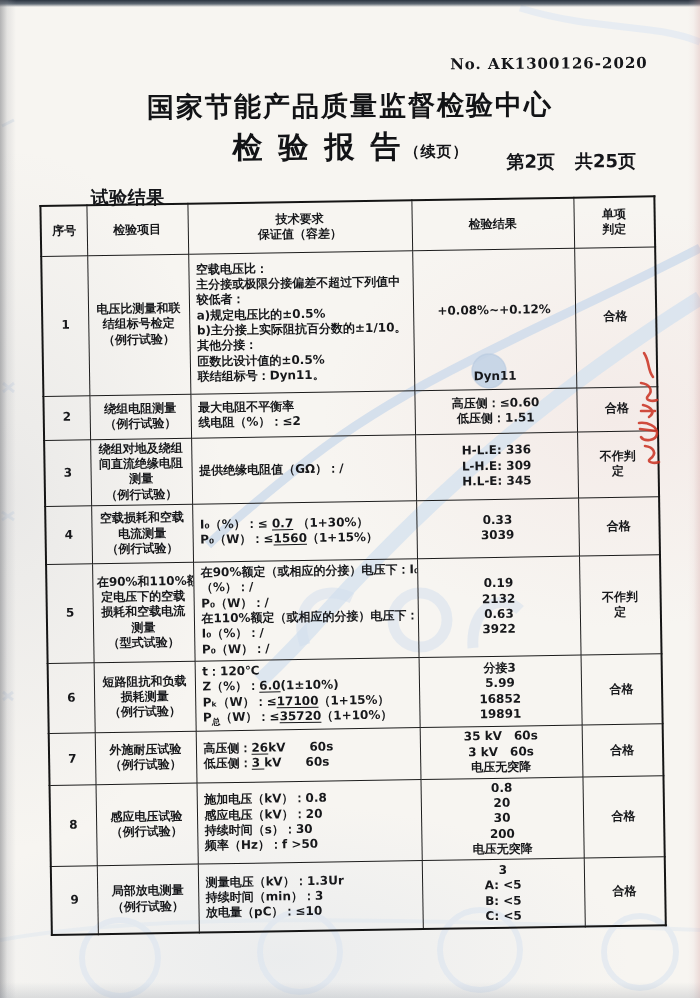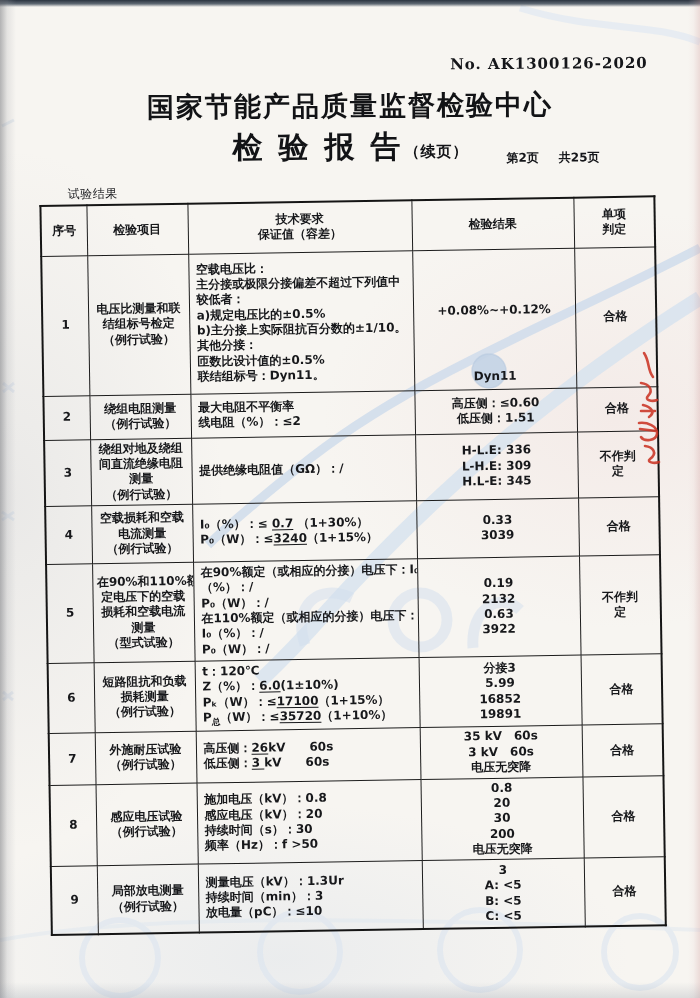--- a/index.html
+++ b/index.html
@@ -22,23 +22,23 @@
   .head-wrap{position:absolute;top:0;left:0;width:700px;height:205px;transform:rotate(-0.4deg);}
   .report-no{position:absolute;top:56px;left:0;width:648px;text-align:right;
              font-family:"DejaVu Serif","Liberation Serif",serif;font-weight:bold;font-size:15px;
              letter-spacing:1px;color:#15161a;}
   .org-title{position:absolute;top:88px;left:0;width:700px;text-align:center;
              font-family:"DejaVu Serif","Liberation Serif",serif;font-weight:bold;font-size:27px;
              letter-spacing:2px;color:#121316;}
   .report-title-row{position:absolute;top:127px;left:0;width:700px;text-align:center;color:#121316;}
   .report-title-main{font-family:"DejaVu Serif","Liberation Serif",serif;font-weight:bold;font-size:30px;letter-spacing:16px;}
   .report-title-suffix{font-size:15px;font-weight:bold;letter-spacing:1px;margin-left:-12px;}
-  .page-info{position:absolute;top:151px;left:506px;font-size:12px;font-weight:bold;color:#15161a;}
+  .page-info{position:absolute;top:151px;left:506px;font-size:18px;font-weight:bold;color:#15161a;}
   .page-info .sep{display:inline-block;width:20px;}
-  .section-label{position:absolute;top:184px;left:67px;font-size:12px;font-weight:normal;color:#15161a;letter-spacing:0.5px;}
+  .section-label{position:absolute;top:184px;left:90px;font-size:18px;font-weight:bold;color:#15161a;letter-spacing:0.5px;}
   
   .table-wrap{position:absolute;left:44px;top:205px;width:614px;transform:rotate(-0.9deg);transform-origin:0 40%;}
   table.report-table{border-collapse:collapse;table-layout:fixed;width:614px;border:2.5px solid #151515;}
   .report-table th,.report-table td{border:1.4px solid #1d1d1d;font-size:12px;font-weight:bold;color:#17181b;
         padding:2px 4px;line-height:1.28;text-align:center;vertical-align:middle;overflow:hidden;}
   .report-table col.c-no{width:46px;} .report-table col.c-item{width:101px;}
   .report-table col.c-req{width:224px;} .report-table col.c-result{width:162px;}
   .report-table col.c-verdict{width:81px;}
   .report-table td.req{text-align:left;padding:3px 7px;}
   .ln{white-space:nowrap;}
@@ -185,21 +185,21 @@
         </tr>
         <tr style="height:58px">
           <td class="no">4</td>
           <td class="item">
                 <div class="ln">空载损耗和空载</div>
                 <div class="ln">电流测量</div>
                 <div class="ln">（例行试验）</div>
               </td>
           <td class="req">
                 <div class="ln">I₀（%）：≤ <span class="u">0.7</span> （1+30%）</div>
-                <div class="ln">P₀（W）：≤<span class="u">3240</span>（1+15%）</div>
+                <div class="ln">P₀（W）：≤<span class="u">1560</span>（1+15%）</div>
               </td>
           <td class="result">
                 <div class="ln">0.33</div>
                 <div class="ln">3039</div>
               </td>
           <td class="verdict">
                 <div class="ln">合格</div>
               </td>
         </tr>
         <tr style="height:98px">

